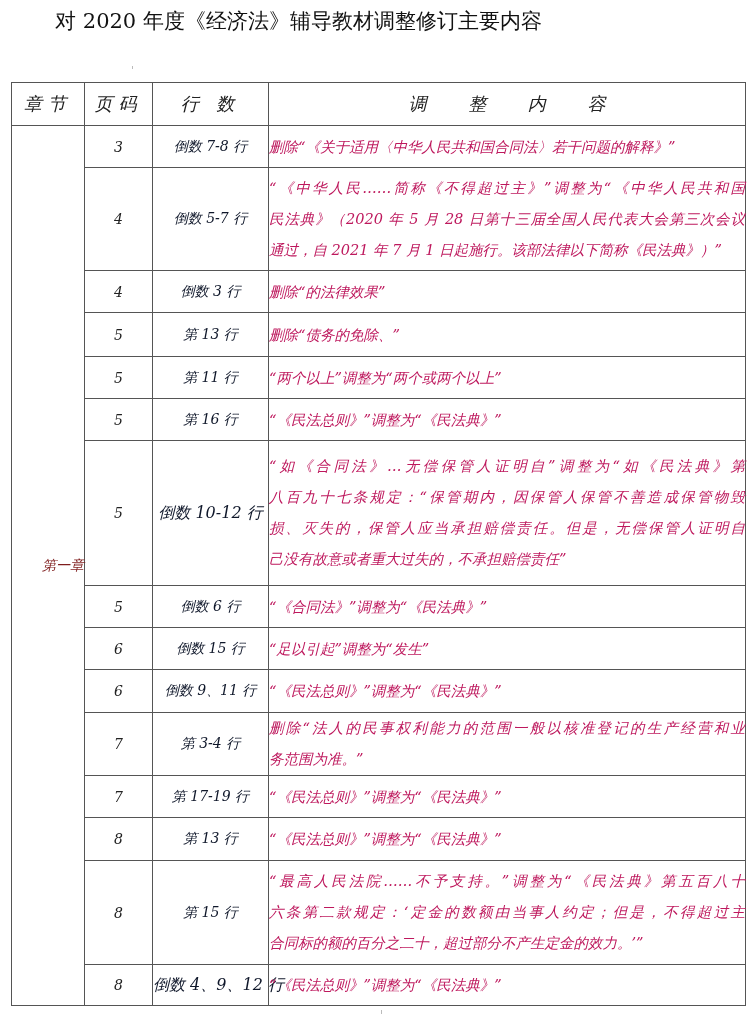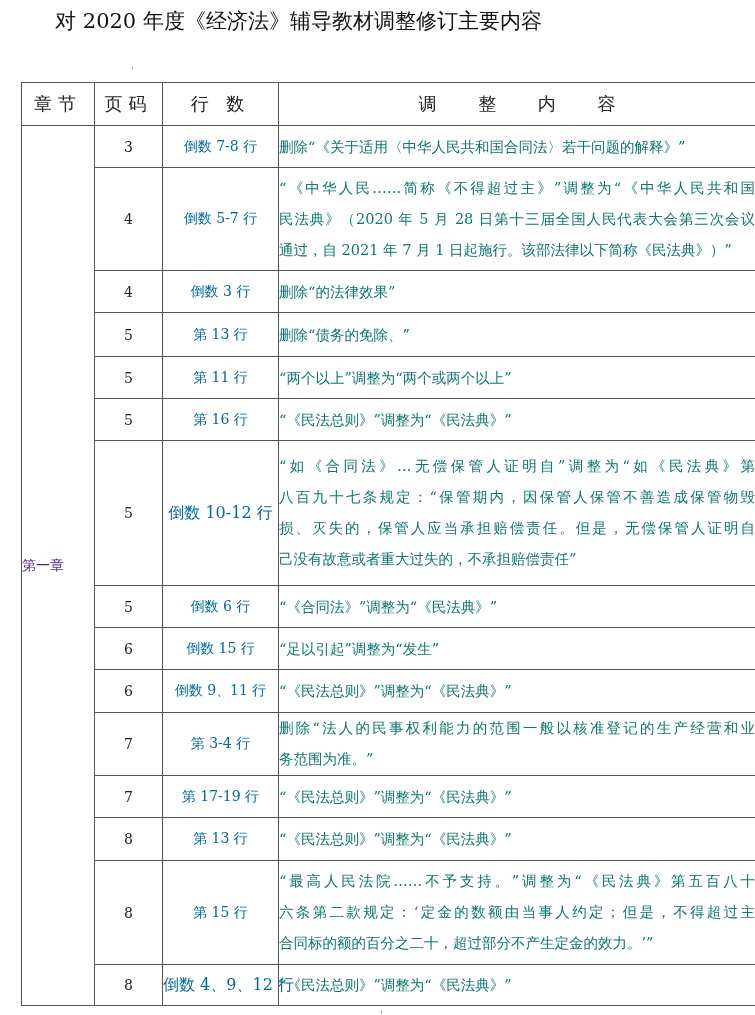--- a/index.html
+++ b/index.html
@@ -37,25 +37,26 @@
     .stray-dot-bottom {
       position: absolute;
       left: 381px;
       top: 1010px;
       width: 1px;
       height: 4px;
       background: #bbb;
     }
     table.rev-table {
       position: absolute;
-      left: 21px;
+      left: 11px;
       top: 82px;
       width: 734px;
       border-collapse: collapse;
       table-layout: fixed;
+      font-style: italic;
     }
     table.rev-table td, table.rev-table th {
       border: 1px solid #555;
       padding: 0;
       vertical-align: middle;
     }
     table.rev-table th {
       font-weight: normal;
       font-size: 18px;
       height: 42px;
@@ -64,41 +65,41 @@
     }
     col.c-chapter { width: 73px; }
     col.c-page { width: 68px; }
     col.c-lines { width: 116px; }
     col.c-content { width: 477px; }
 
     .th-spaced { letter-spacing: 6px; }
     .th-spaced-wide { letter-spacing: 18px; padding-left: 18px; }
 
     td.chapter-cell {
-      text-align: left;
+      text-align: right;
       font-size: 14px;
-      color: #4c1d95;
+      color: #7f1d1d;
     }
     td.page-cell {
       text-align: center;
       font-size: 14px;
       color: #222;
     }
     td.lines-cell {
       text-align: center;
       font-size: 14px;
-      color: #0369a1;
+      color: #0f172a;
       white-space: nowrap;
     }
     td.lines-cell.small {
       font-size: 16px;
     }
     td.content-cell {
       font-size: 14.5px;
-      color: #0f766e;
+      color: #be185d;
       padding: 0 6px 0 8px;
     }
     .content-line {
       display: block;
       line-height: 31px;
       text-align: justify;
       text-align-last: justify;
       white-space: nowrap;
     }
     .content-line.last {

